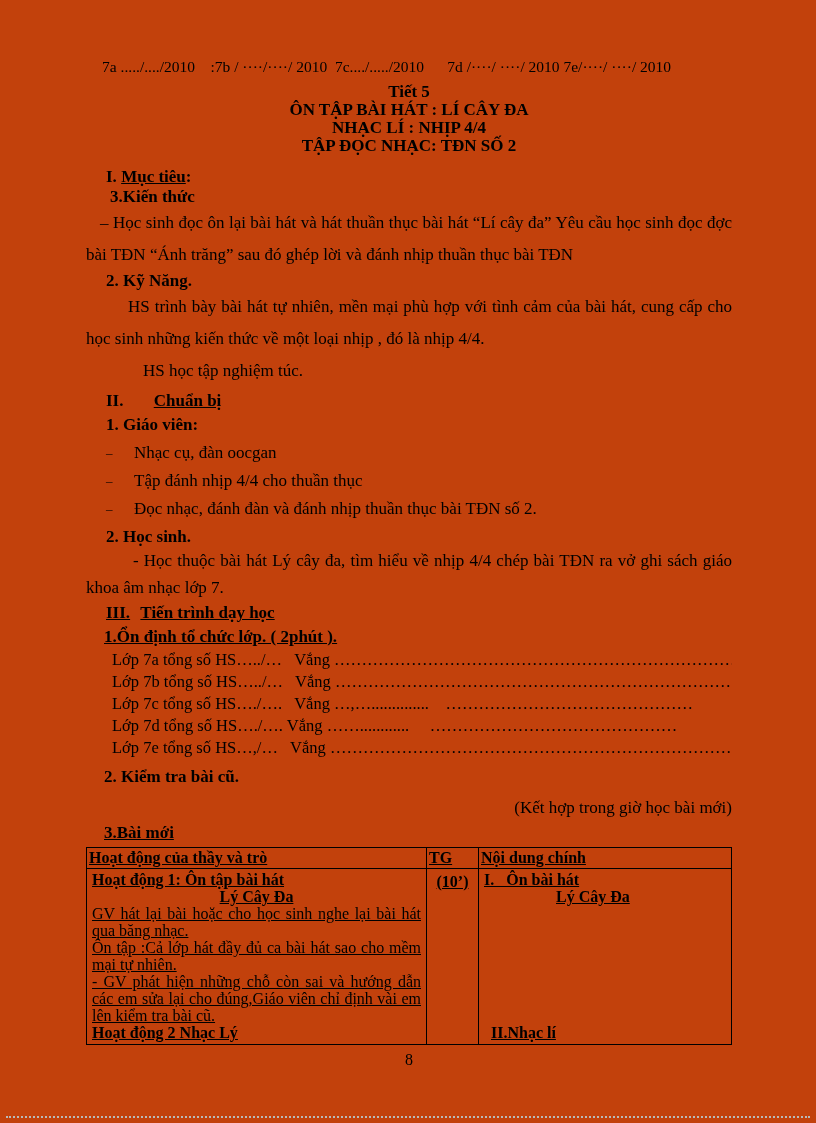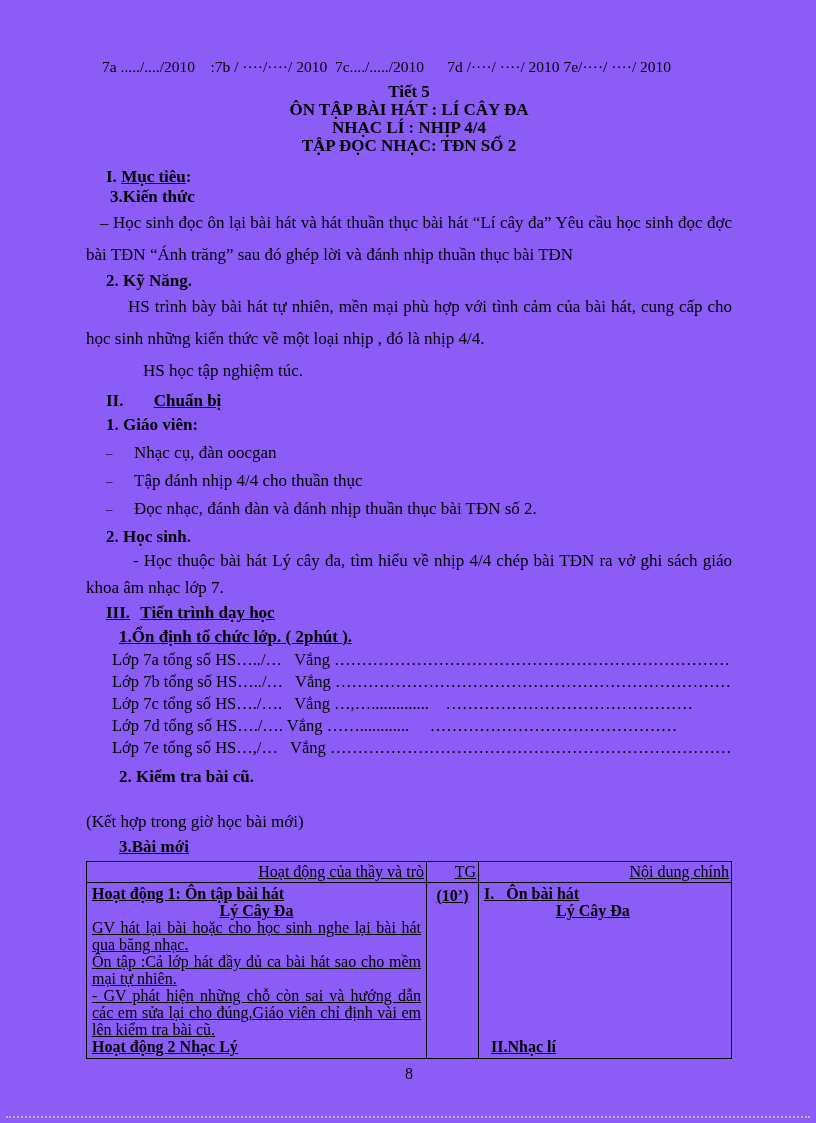--- a/index.html
+++ b/index.html
@@ -1,21 +1,21 @@
 <!DOCTYPE html>
 <html><head>
 <meta charset="utf-8">
 <style>
   * { box-sizing: border-box; }
   html, body { margin: 0; padding: 0; background: #ffffff; }
   .page {
     position: relative;
     width: 816px;
     height: 1123px;
-    background: #8b5cf6;
+    background: #c2410c;
     color: #000000;
     font-family: "Liberation Serif", "DejaVu Serif", serif;
     font-size: 17px;
     padding: 58px 84px 0 86px;
     overflow: hidden;
   }
   p { margin: 0; }
   .b { font-weight: bold; }
   .u { text-decoration: underline; }
   .ctr { text-align: center; }
@@ -23,52 +23,52 @@
   .dates {
     font-size: 15.5px;
     white-space: pre;
     margin: 0 -70px 7px 16px;
   }
   .title-line { line-height: 18px; font-size: 17px; }
 
   .h { line-height: 20px; }
   .ind1 { margin-left: 20px; }
   .ind2 { margin-left: 24px; }
-  .ind3 { margin-left: 33px; }
+  .ind3 { margin-left: 18px; }
   .mt2 { margin-top: 2px; } .mt4 { margin-top: 4px; }
   .mt8 { margin-top: 8px; } .mt12 { margin-top: 12px; }
   .ml6 { margin-left: 6px; } .ml26 { margin-left: 26px; }
 
   .para { text-align: justify; }
   .lh32 { line-height: 32px; }
   .lh27 { line-height: 27px; }
   .ti14 { text-indent: 14px; }
   .ti42 { text-indent: 42px; }
   .ti47 { text-indent: 47px; }
   .thai-do-body { margin: 4px 0 2px 57px; line-height: 24px; }
 
   .bullet { margin: 8px 0 0 20px; line-height: 20px; }
   .bullet .marker { display: inline-block; width: 28px; font-size: 13px; vertical-align: 1px; }
 
   .att { margin-left: 26px; margin-top: 2px; font-size: 16.5px; }
   .att-line { line-height: 22px; white-space: pre; overflow: hidden; }
 
-  .note { text-align: left; margin-top: 24px; line-height: 22px; }
+  .note { text-align: right; margin-top: 10px; line-height: 22px; }
 
   table.lesson-table {
     border-collapse: collapse;
     width: 100%;
     margin-top: 4px;
     font-size: 16px;
   }
   table.lesson-table th, table.lesson-table td { border: 1px solid #000; vertical-align: top; }
   table.lesson-table th {
-    font-weight: normal;
+    font-weight: bold;
     text-decoration: underline;
-    text-align: right;
+    text-align: left;
     line-height: 20px;
     padding: 0 2px;
   }
   table.lesson-table td { padding: 2px 5px 3px 5px; position: relative; text-decoration: underline; }
   .c1 { width: 340px; } .c2 { width: 52px; }
   .tline { line-height: 17px; }
   .tpara { text-align: justify; line-height: 17px; }
   .tg-cell { text-align: center; padding-top: 3px !important; line-height: 19px; }
   .content-cell { height: 100%; }
   .song-ind { margin-left: 72px; line-height: 17px; white-space: pre; }

